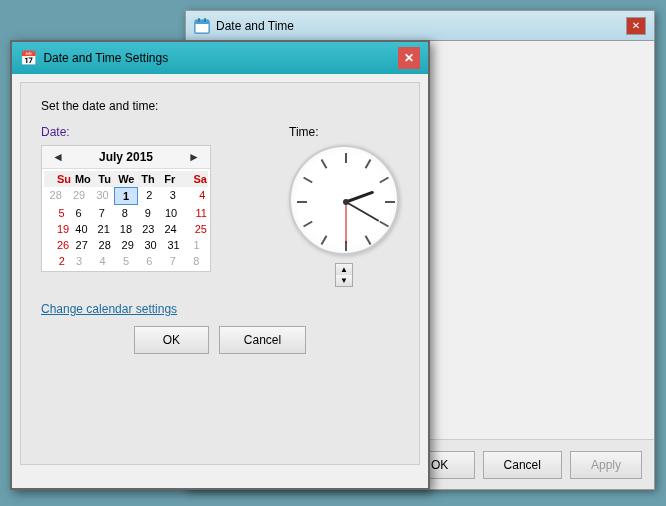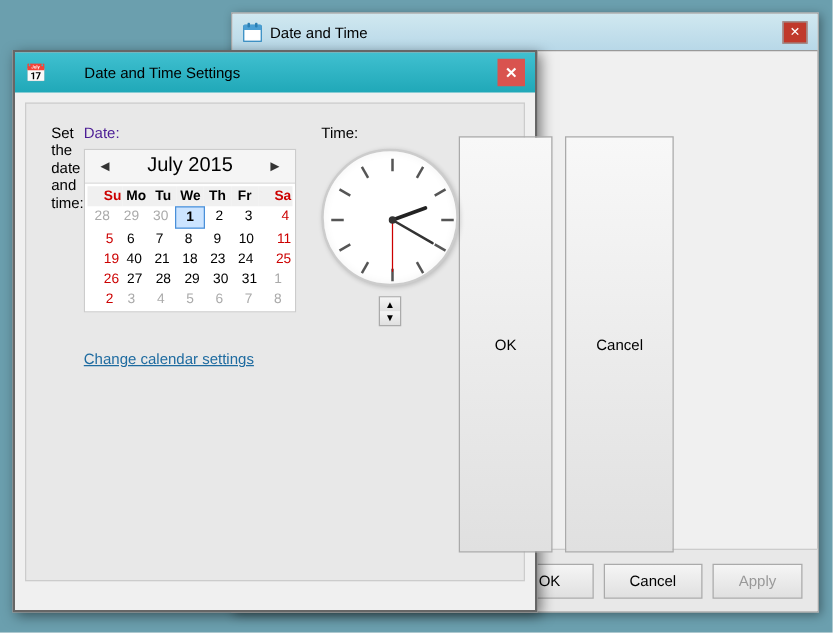--- a/index.html
+++ b/index.html
@@ -153,21 +153,20 @@
       height: 32px;
       display: flex;
       align-items: center;
       justify-content: space-between;
       padding: 0 8px;
     }
 
     .settings-titlebar-title {
       font-size: 12px;
       color: #000;
-      margin-left: 24px;
     }
 
     .settings-close-btn {
       width: 22px;
       height: 22px;
       background: #d9534f;
       border: none;
       display: flex;
       align-items: center;
       justify-content: center;
@@ -177,21 +176,21 @@
       font-weight: bold;
     }
 
     .settings-body {
       padding: 16px 20px;
       background: #e8e8e8;
       margin: 8px;
       border: 1px solid #ccc;
       height: 383px;
       display: flex;
-      flex-direction: row;
+      flex-direction: column;
     }
 
     .settings-label {
       font-size: 12px;
       margin-bottom: 12px;
       color: #000;
     }
 
     .date-time-container {
       display: flex;
@@ -228,22 +227,22 @@
       cursor: pointer;
       font-size: 12px;
       color: #333;
       width: 20px;
       text-align: center;
       background: none;
       border: none;
     }
 
     .cal-month-year {
-      font-size: 16px;
-      font-weight: normal;
+      font-size: 12px;
+      font-weight: bold;
       color: #000;
     }
 
     .cal-grid {
       padding: 2px;
     }
 
     .cal-row {
       display: grid;
       grid-template-columns: repeat(7, 1fr);

